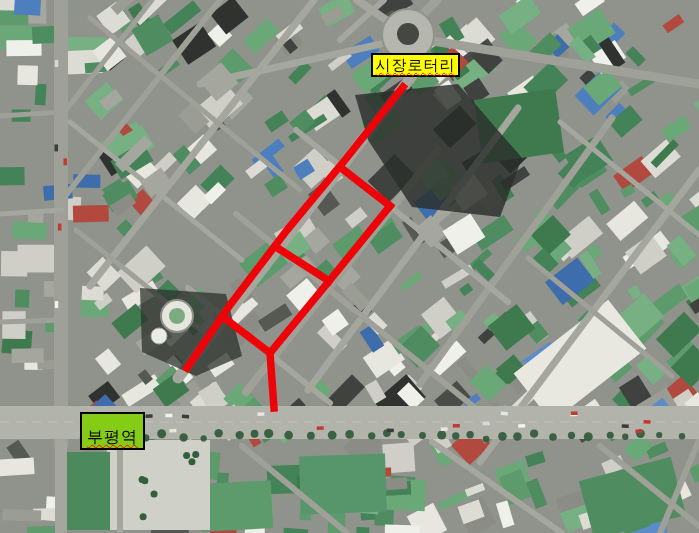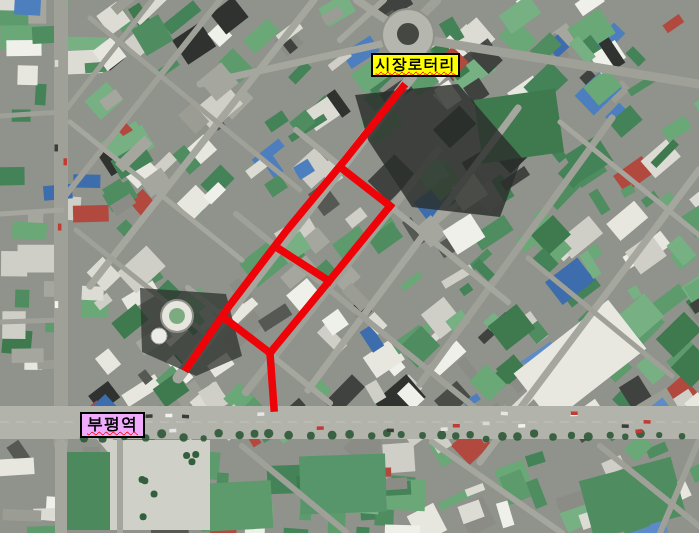--- a/index.html
+++ b/index.html
@@ -5,24 +5,24 @@
   html,body{margin:0;padding:0;background:#222;}
   .stage{
     position:relative;
     width:699px;height:533px;
     overflow:hidden;
     font-family:"Liberation Sans","DejaVu Sans",sans-serif;
   }
   .stage svg{position:absolute;left:0;top:0;display:block;}
   .map-label{
     position:absolute;
-    display:flex;align-items:flex-start;justify-content:center;
+    display:flex;align-items:flex-end;justify-content:center;
     box-sizing:border-box;
     border:2px solid #000;
-    font-weight:bold;
+    font-weight:normal;
     letter-spacing:1px;
     color:#000;
     white-space:nowrap;
     z-index:5;
   }
   .map-label .squiggle{
     text-decoration-line:underline;
     text-decoration-style:wavy;
     text-decoration-color:#ff0000;
     text-decoration-thickness:1px;
@@ -593,16 +593,16 @@
         <polyline points="340,167 390,206" fill="none" stroke="#ee0309" stroke-width="7.5" stroke-linecap="square" stroke-linejoin="miter"></polyline>
         <polyline points="276,247 329,281" fill="none" stroke="#ee0309" stroke-width="7.5" stroke-linecap="square" stroke-linejoin="miter"></polyline>
         <polyline points="223,317 270,353" fill="none" stroke="#ee0309" stroke-width="7.5" stroke-linecap="square" stroke-linejoin="miter"></polyline>
         <polyline points="270,353 274,408" fill="none" stroke="#ee0309" stroke-width="7.5" stroke-linecap="square" stroke-linejoin="miter"></polyline>
       </g>
   </svg>
 
   <div class="map-label" id="label-0" style="left: 371px; top: 53px; width: 89px; height: 24px; background: rgb(255, 255, 0); border-color: rgb(0, 0, 0); font-size: 15px;">
     <span class="squiggle" style="text-decoration-color: rgb(255, 0, 0);">시장로터리</span>
   </div>
-  <div class="map-label" id="label-1" style="left: 80px; top: 412px; width: 65px; height: 26px; background: #f0abfc; border-color: rgb(0, 0, 0); font-size: 16px;">
+  <div class="map-label" id="label-1" style="left: 80px; top: 412px; width: 65px; height: 38px; background: #84cc16; border-color: rgb(0, 0, 0); font-size: 16px;">
     <span class="squiggle" style="text-decoration-color: rgb(255, 0, 0);">부평역</span>
   </div>
 </div>
 
 </body></html>

